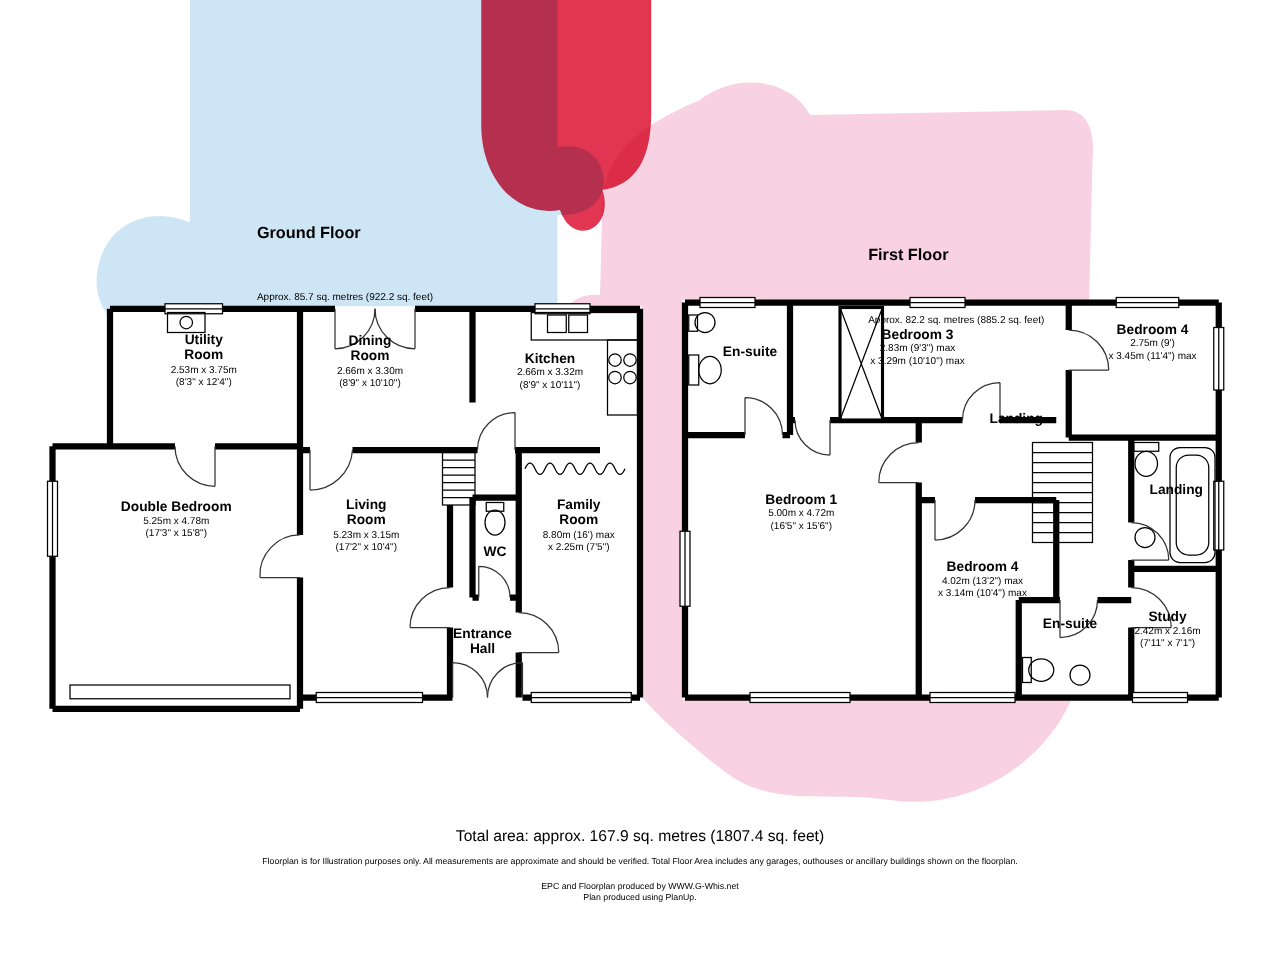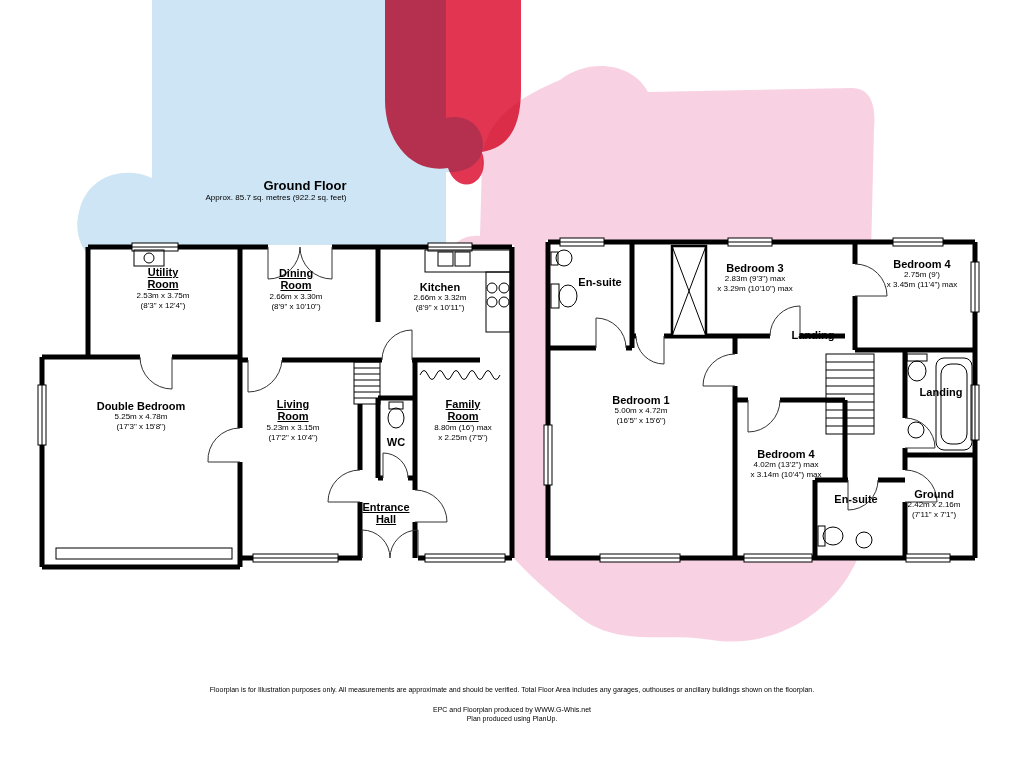--- a/index.html
+++ b/index.html
@@ -1,24 +1,24 @@
 <!DOCTYPE html>
 <html><head>
 <meta charset="utf-8">
 <style>
   html,body{margin:0;padding:0;background:#fff;}
   #canvas{position:relative;width:1024px;height:768px;background:#fff;overflow:hidden;
           font-family:"Liberation Sans", sans-serif;color:#000;}
   #scene{position:absolute;left:0;top:0;}
-  .ptitle-block{position:absolute;transform:translateX(-50%);text-align:right;}
+  .ptitle-block{position:absolute;transform:translateX(-50%);text-align:left;}
   .ptitle{font-weight:bold;font-size:13px;line-height:1.1;}
-  .psub{font-size:8px;line-height:1.3;}
+  .psub{font-size:8px;line-height:1.3;margin-top:40px;}
   .room{position:absolute;transform:translateX(-50%);text-align:center;}
   .rname{font-weight:bold;font-size:11px;line-height:1.12;white-space:nowrap;}
-  .rname.wrap{white-space:normal;margin:0 auto;text-decoration:underline;}
+  .rname.wrap{white-space:normal;margin:0 auto;}
   .rdim{font-size:8px;line-height:1.25;white-space:nowrap;}
   .footer-line{position:absolute;left:0;width:1024px;text-align:center;}
   .total{font-size:12.5px;}
   .fine{font-size:7px;}
   .fine.disc{left:50%;transform:translateX(-50%);width:680px;}
 </style>
 </head>
 <body>
 
 <div id="canvas">
@@ -181,20 +181,24 @@
       <circle cx="864" cy="540" r="8"></circle>
     </g>
   </g>
 </svg>
 
 <div class="ptitle-block" style="left:276px;top:179px">
   <div class="ptitle">Ground Floor</div>
   <div class="psub">Approx. 85.7 sq. metres (922.2 sq. feet)</div>
 </div>
 
+<div class="ptitle-block" style="left:765px;top:197px">
+  <div class="ptitle">First Floor</div>
+  <div class="psub">Approx. 82.2 sq. metres (885.2 sq. feet)</div>
+</div>
 
 <div class="room" style="left:163px;top:266px">
   <div class="rname wrap" style="width:52px">Utility Room</div>
   <div class="rdim">2.53m x 3.75m</div>
   <div class="rdim">(8'3" x 12'4")</div>
 </div>
 <div class="room" style="left:296px;top:267px">
   <div class="rname wrap" style="width:48px">Dining Room</div>
   <div class="rdim">2.66m x 3.30m</div>
   <div class="rdim">(8'9" x 10'10")</div>
@@ -222,21 +226,21 @@
 <div class="room" style="left:396px;top:436px">
   <div class="rname">WC</div>
 </div>
 <div class="room" style="left:386px;top:501px">
   <div class="rname wrap" style="width:64px">Entrance Hall</div>
 </div>
 
 <div class="room" style="left:600px;top:276px">
   <div class="rname">En-suite</div>
 </div>
-<div class="room" style="left:755px;top:262px">
+<div class="room" style="left:734px;top:262px">
   <div class="rname">Bedroom 3</div>
   <div class="rdim">2.83m (9'3") max</div>
   <div class="rdim">x 3.29m (10'10") max</div>
 </div>
 <div class="room" style="left:922px;top:258px">
   <div class="rname">Bedroom 4</div>
   <div class="rdim">2.75m (9')</div>
   <div class="rdim">x 3.45m (11'4") max</div>
 </div>
 <div class="room" style="left:813px;top:329px">
@@ -252,22 +256,23 @@
 </div>
 <div class="room" style="left:786px;top:448px">
   <div class="rname">Bedroom 4</div>
   <div class="rdim">4.02m (13'2") max</div>
   <div class="rdim">x 3.14m (10'4") max</div>
 </div>
 <div class="room" style="left:856px;top:493px">
   <div class="rname">En-suite</div>
 </div>
 <div class="room" style="left:934px;top:488px">
-  <div class="rname">Ground</div>
+  <div class="rname">Study</div>
   <div class="rdim">2.42m x 2.16m</div>
   <div class="rdim">(7'11" x 7'1")</div>
 </div>
 
+<div class="footer-line total" style="top:662px">Total area: approx. 167.9 sq. metres (1807.4 sq. feet)</div>
 <div class="footer-line fine disc" style="top:686px">Floorplan is for Illustration purposes only. All measurements are approximate and should be verified. Total Floor Area includes any garages, outhouses or ancillary buildings shown on the floorplan.</div>
 <div class="footer-line fine" style="top:706px">EPC and Floorplan produced by WWW.G-Whis.net</div>
 <div class="footer-line fine" style="top:715px">Plan produced using PlanUp.</div>
 
 </div>
 
 </body></html>

